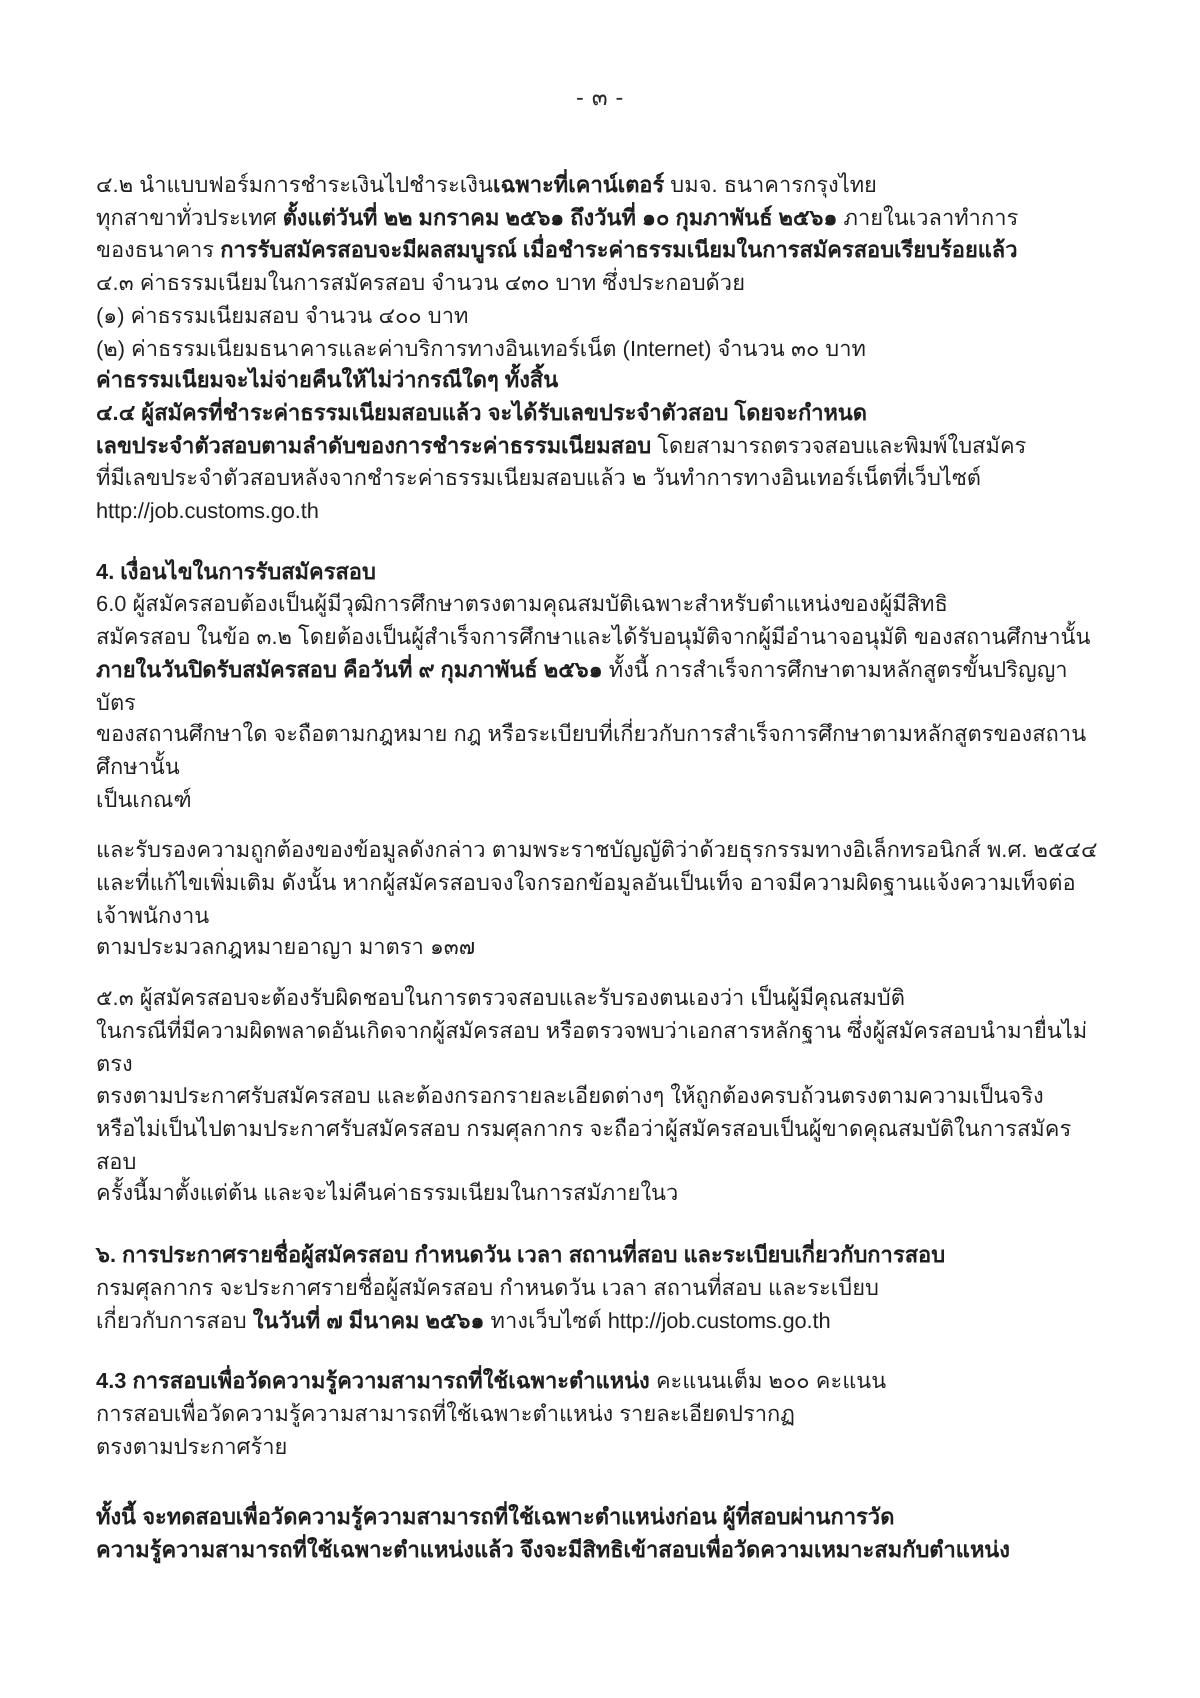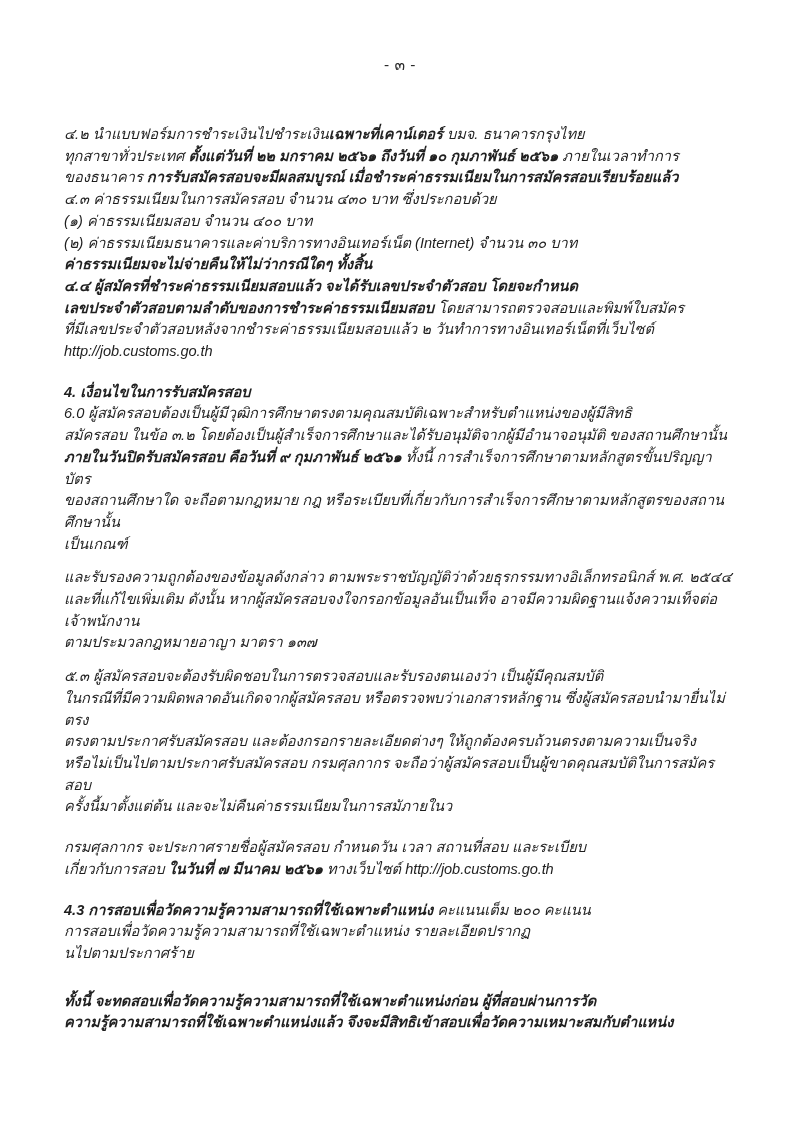--- a/index.html
+++ b/index.html
@@ -26,28 +26,27 @@
   }
   .page-number {
     text-align: center;
     font-size: 15.5px;
     color: #2b2b2b;
     padding-top: 52px;
     letter-spacing: 0.5px;
     font-family: "Liberation Sans", "DejaVu Sans", sans-serif;
   }
   .body-area {
-    margin: 17px auto;
+    margin: 7px auto;
     width: 672px;
     padding-top: 30px;
     font-size: 14.6px;
     line-height: 21.7px;
     color: #1f1f1f;
     text-align: left;
-    font-style: italic;
   }
   p.para {
     margin: 0;
     padding: 0;
     text-indent: 0;
   }
   
   .ind-0 { margin-left: 0; }
   .ind-1 { margin-left: 0; text-indent: 96px; }
   .ind-2 { margin-left: 0; text-indent: 110px; }
@@ -123,30 +122,31 @@
       <p class="para ind-1">๕.๓ ผู้สมัครสอบจะต้องรับผิดชอบในการตรวจสอบและรับรองตนเองว่า เป็นผู้มีคุณสมบัติ</p>
       <p class="para ind-0">ในกรณีที่มีความผิดพลาดอันเกิดจากผู้สมัครสอบ หรือตรวจพบว่าเอกสารหลักฐาน ซึ่งผู้สมัครสอบนำมายื่นไม่ตรง</p>
       <p class="para ind-0">ตรงตามประกาศรับสมัครสอบ และต้องกรอกรายละเอียดต่างๆ ให้ถูกต้องครบถ้วนตรงตามความเป็นจริง</p>
       <p class="para ind-0">หรือไม่เป็นไปตามประกาศรับสมัครสอบ กรมศุลกากร จะถือว่าผู้สมัครสอบเป็นผู้ขาดคุณสมบัติในการสมัครสอบ</p>
       <p class="para ind-0">ครั้งนี้มาตั้งแต่ต้น และจะไม่คืนค่าธรรมเนียมในการสมัภายในว</p>
     </div>
 
     <div class="spacer-lg"></div>
 
     <div>
+      <p class="para ind-head b">๖. การประกาศรายชื่อผู้สมัครสอบ กำหนดวัน เวลา สถานที่สอบ และระเบียบเกี่ยวกับการสอบ</p>
       <p class="para ind-2">กรมศุลกากร จะประกาศรายชื่อผู้สมัครสอบ กำหนดวัน เวลา สถานที่สอบ และระเบียบ</p>
       <p class="para ind-0"><span>เกี่ยวกับการสอบ </span><b>ในวันที่ ๗ มีนาคม ๒๕๖๑</b><span> ทางเว็บไซต์ </span><span class="url">http://job.customs.go.th</span></p>
     </div>
 
     <div class="spacer-lg"></div>
 
     <div>
       <p class="para ind-1"><b>4.3 การสอบเพื่อวัดความรู้ความสามารถที่ใช้เฉพาะตำแหน่ง</b><span> คะแนนเต็ม ๒๐๐ คะแนน</span></p>
       <p class="para ind-3">การสอบเพื่อวัดความรู้ความสามารถที่ใช้เฉพาะตำแหน่ง รายละเอียดปรากฏ</p>
-      <p class="para ind-0">นไปตามประกาศร้าย</p>
+      <p class="para ind-0">ตรงตามประกาศร้าย</p>
 
       <div class="spacer-xl"></div>
 
       <p class="para ind-1 b">ทั้งนี้ จะทดสอบเพื่อวัดความรู้ความสามารถที่ใช้เฉพาะตำแหน่งก่อน ผู้ที่สอบผ่านการวัด</p>
       <p class="para ind-0 b">ความรู้ความสามารถที่ใช้เฉพาะตำแหน่งแล้ว จึงจะมีสิทธิเข้าสอบเพื่อวัดความเหมาะสมกับตำแหน่ง</p>
     </div>
 
   </div>
 
   <div class="footer-note"></div>

